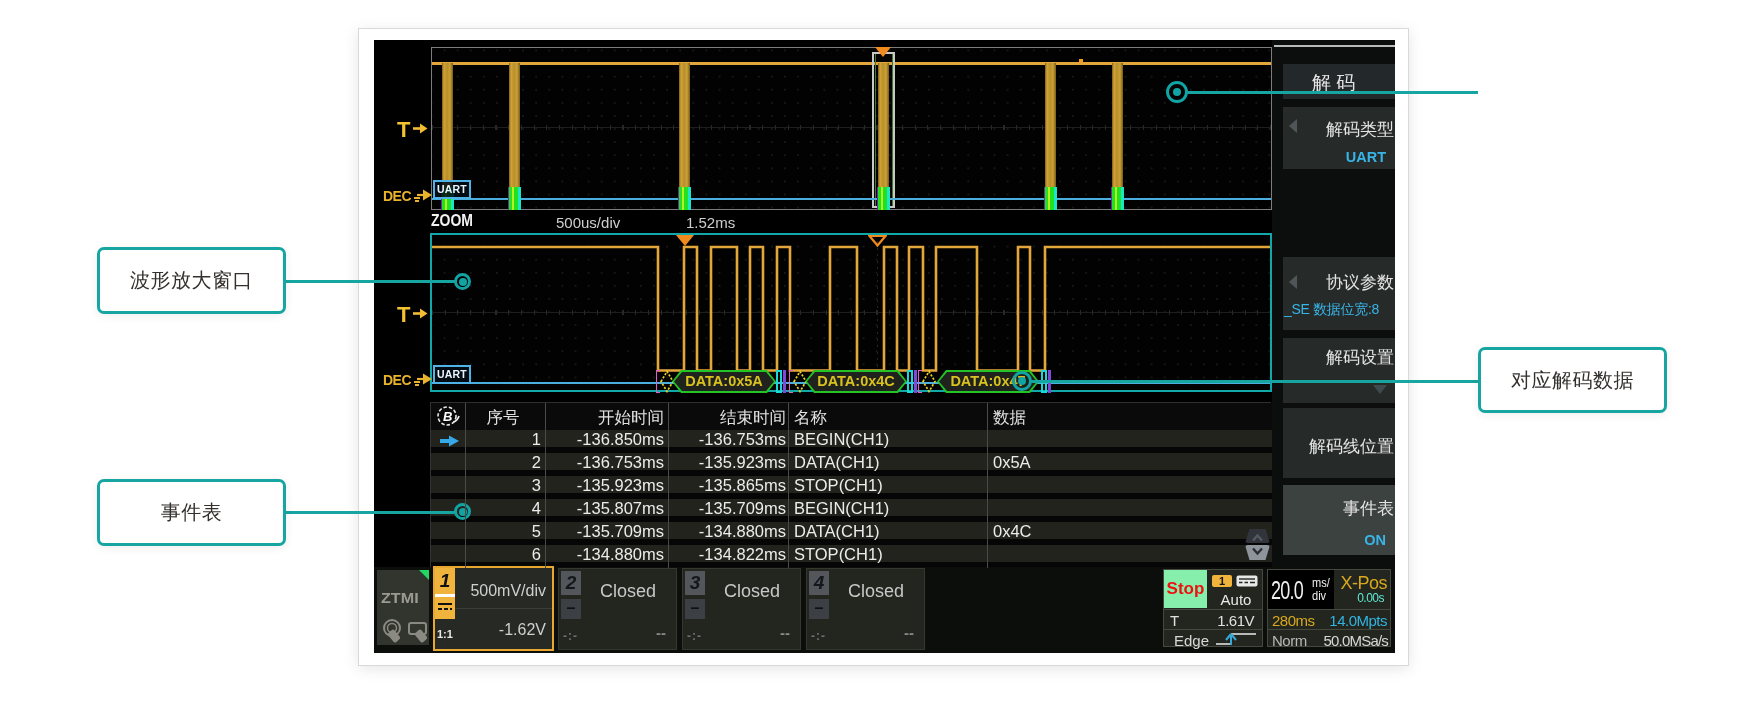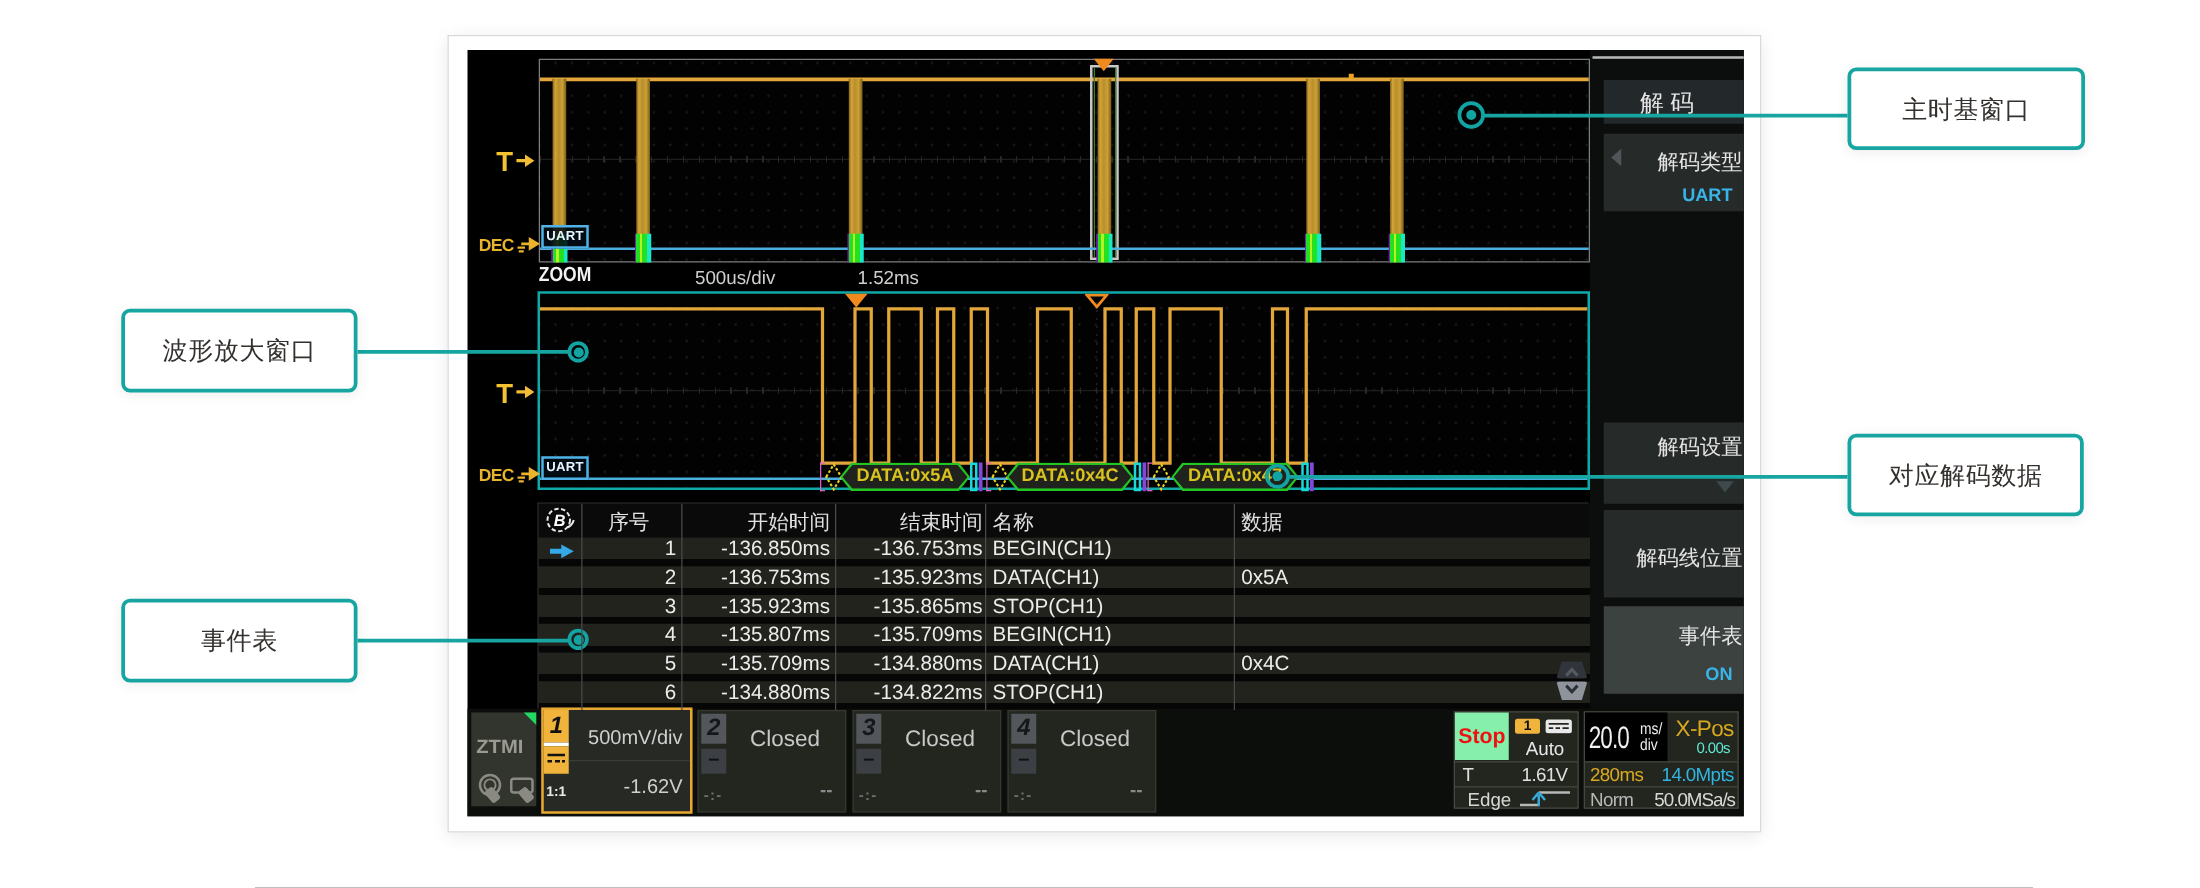--- a/index.html
+++ b/index.html
@@ -250,20 +250,25 @@
   <div class="abs" style="left:1272px; top:40px; width:123px; height:527px; background:#0c0e0d;"></div>
   <div class="abs" style="left:1274px; top:45px; width:121px; height:2px; background:#b8bcb8;"></div>
   <div class="abs mitem" style="top:64px;  height:35px; background:#23282a;">
       <div class="mtitle" style="left:29px; right:auto; top:6px; font-size:19px;">解 码</div>
     </div>
   <div class="abs mitem" style="top:107px; height:62px;">
       <span class="larr" style="top:12px;"></span>
       <div class="mtitle" style="top:11px;">解码类型</div>
       <div class="mval" style="top:42px;">UART</div>
     </div>
+  <div class="abs mitem" style="top:257px; height:73px;">
+      <span class="larr" style="top:18px;"></span>
+      <div class="mtitle" style="top:14px;">协议参数</div>
+      <div class="mval2" style="top:44px;">_SE 数据位宽:8</div>
+    </div>
   <div class="abs mitem" style="top:408px; height:70px;">
       <div class="mtitle" style="top:27px;">解码线位置</div>
     </div>
   <div class="abs mitem" style="top:338px; height:65px;">
       <div class="mtitle" style="top:8px;">解码设置</div>
       <div style="position:absolute; left:90px; top:47px; width:0; height:0; border-left:7px solid transparent; border-right:7px solid transparent; border-top:9px solid #3e4a4e;"></div>
     </div>
   <div class="abs mitem" style="top:485px; height:70px; background:#3c423f;">
       <div class="mtitle" style="top:12px;">事件表</div>
       <div class="mval" style="top:47px;">ON</div>
@@ -363,17 +368,16 @@
   <div class="abs cdot" style="left:454px;  top:273px; width:17px; height:17px;">
       <b></b>
     </div>
   <div class="abs cdot" style="left:1012px; top:371px; width:20px; height:20px;">
       <b></b>
     </div>
   <div class="abs cdot" style="left:454px;  top:503px; width:17px; height:17px;">
       <b></b>
     </div>
 
-  <div class="abs callout" style="left:1478px; top:54px;  width:190px; height:66px;">主时基窗口</div>
   <div class="abs callout" style="left:97px;   top:247px; width:189px; height:67px;">波形放大窗口</div>
   <div class="abs callout" style="left:1478px; top:347px; width:189px; height:66px;">对应解码数据</div>
   <div class="abs callout" style="left:97px;   top:479px; width:189px; height:67px;">事件表</div>
 </div>
 
 </body></html>

